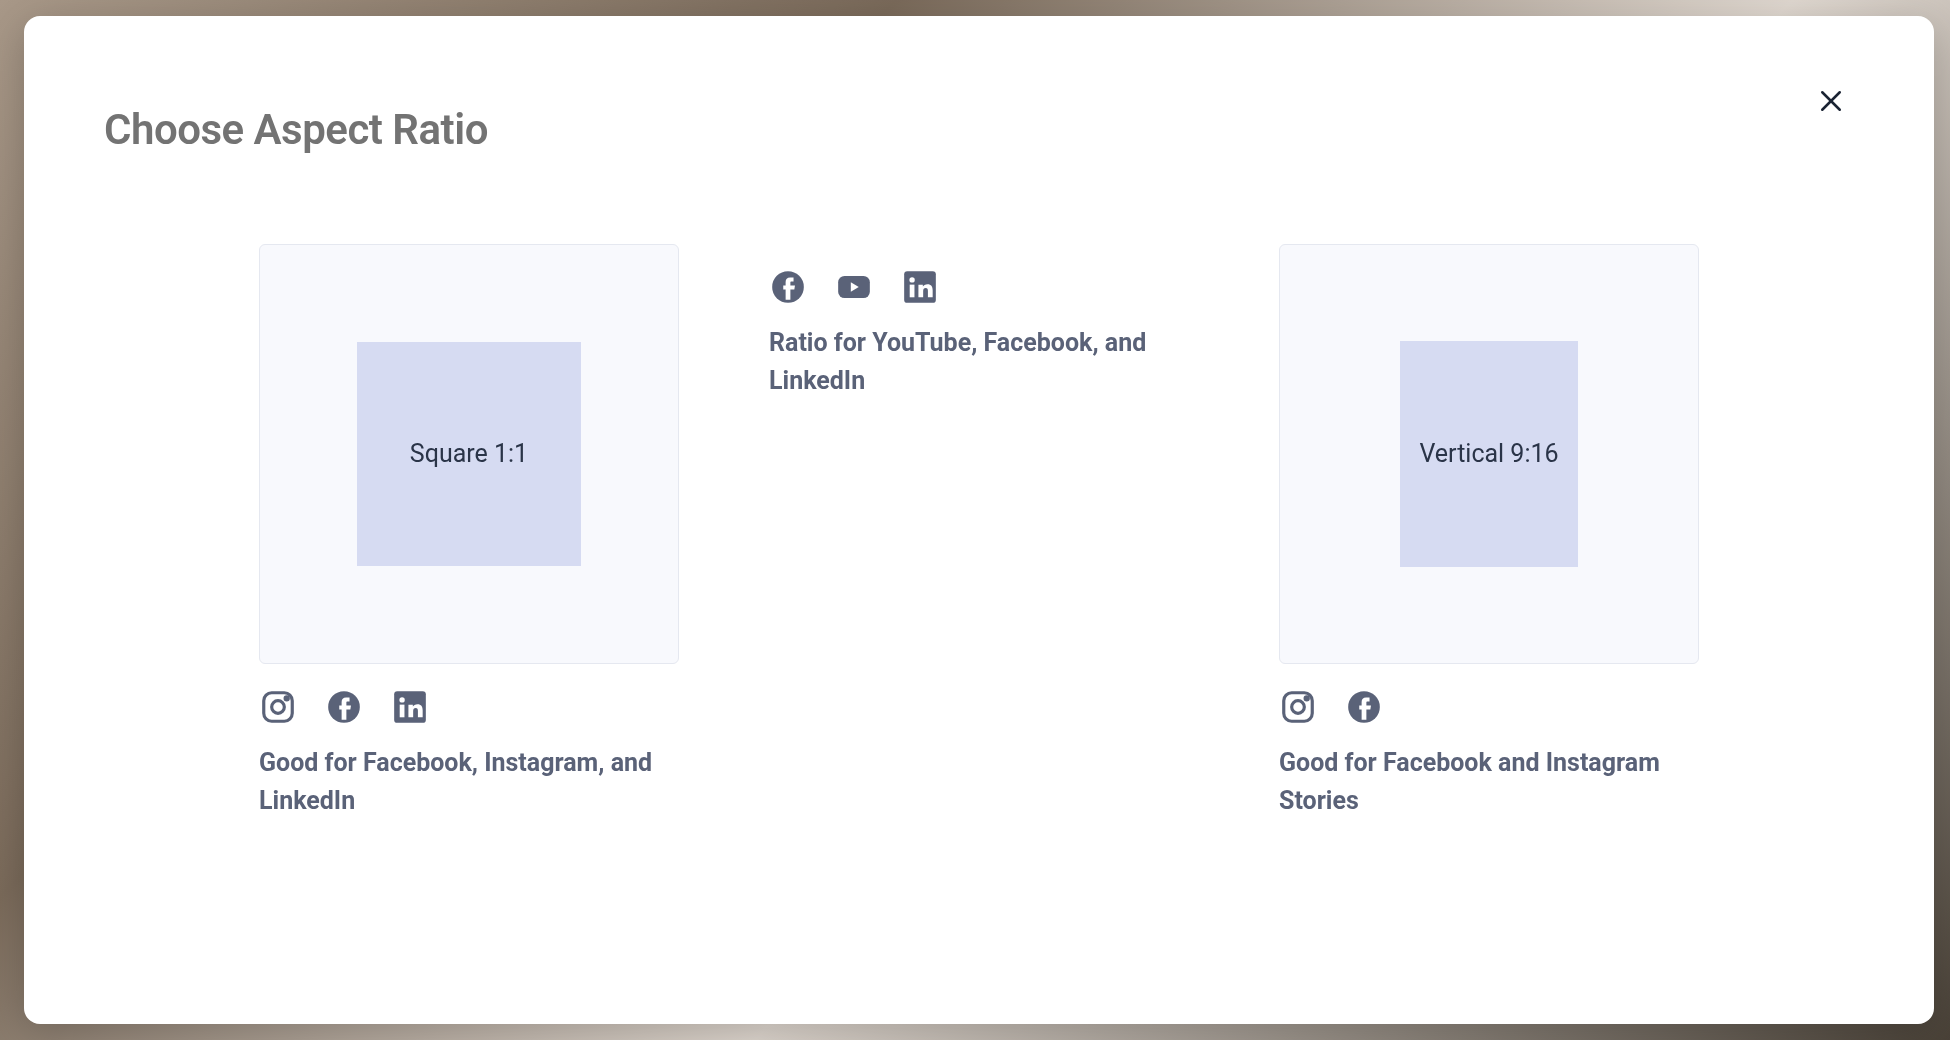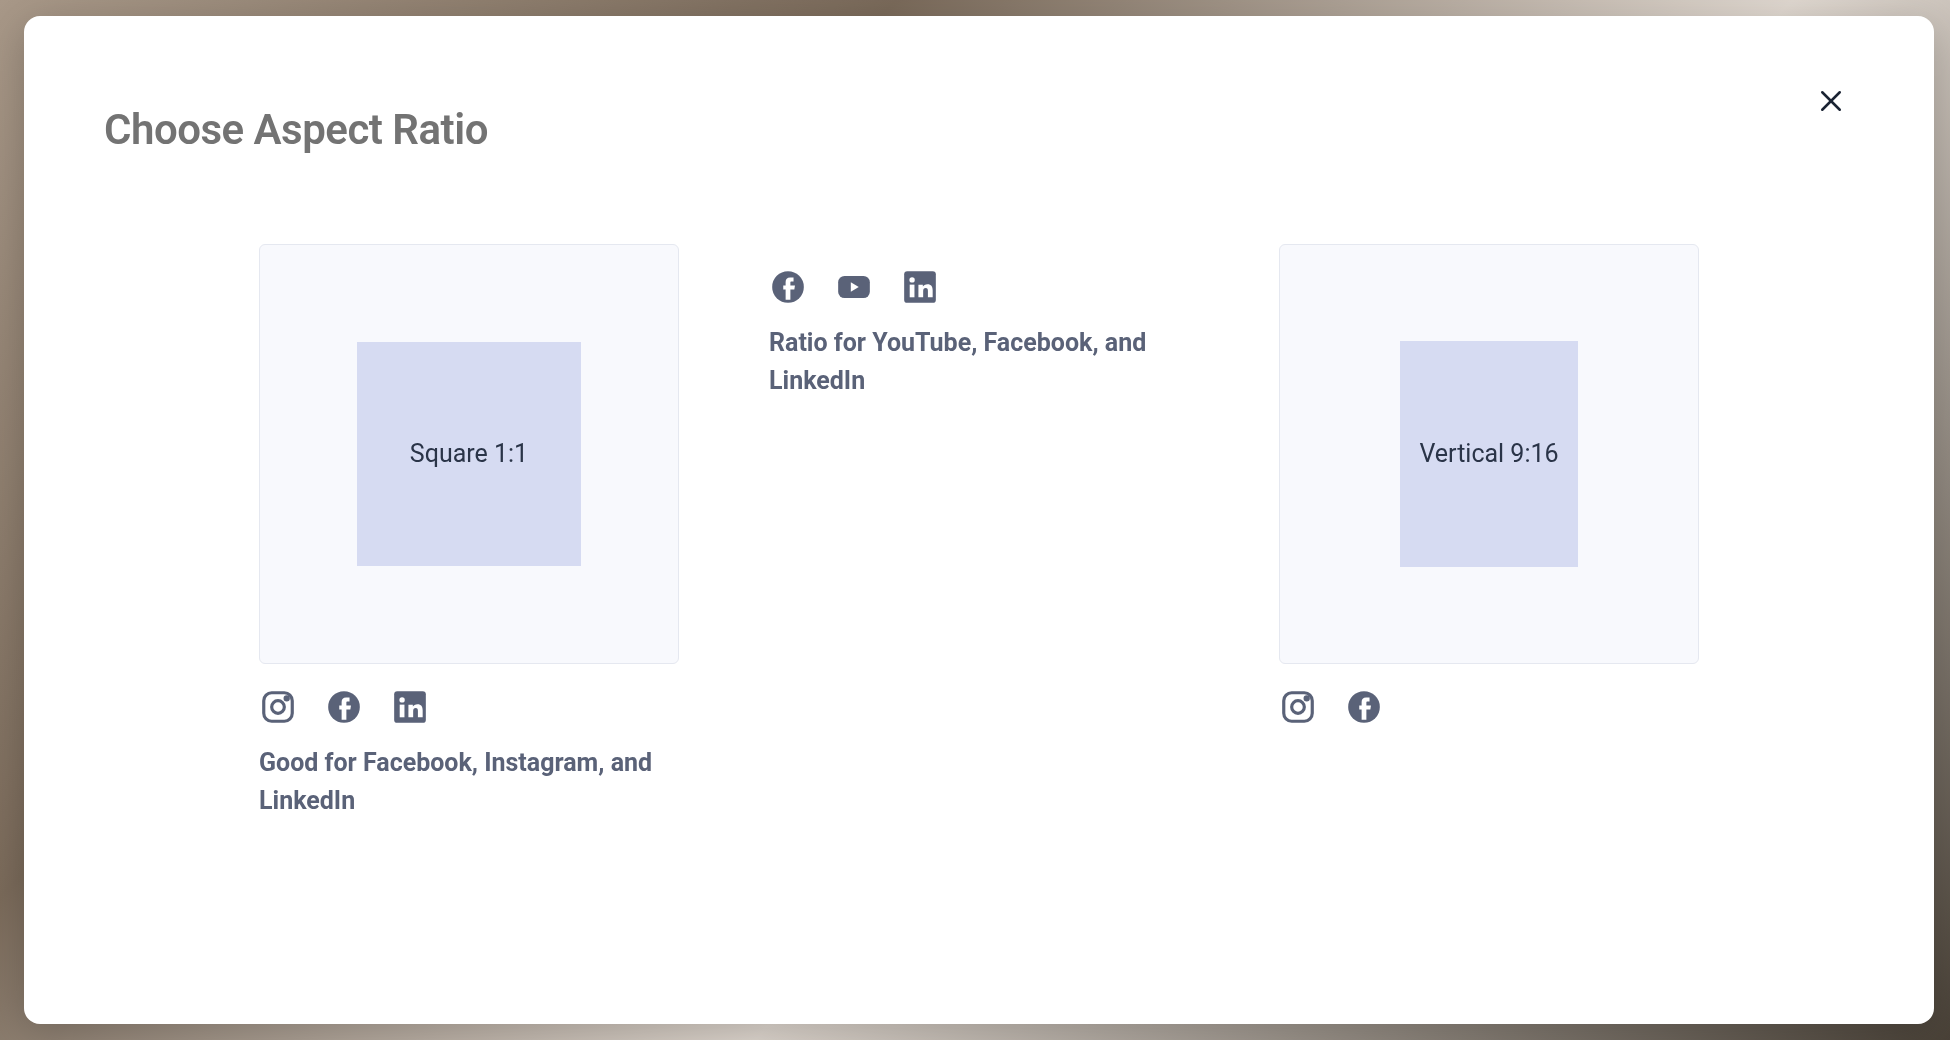--- a/index.html
+++ b/index.html
@@ -228,16 +228,17 @@
         <svg class="social-icon" viewBox="0 0 24 24" fill="none" stroke="currentColor" stroke-width="2">
           <rect x="3" y="3" width="18" height="18" rx="5"></rect>
           <circle cx="12" cy="12" r="4"></circle>
           <circle cx="17.5" cy="6.5" r="1" fill="currentColor"></circle>
         </svg>
         <svg class="social-icon" viewBox="0 0 24 24" fill="currentColor">
           <circle cx="12" cy="12" r="10"></circle>
           <path d="M13.5 8.5h2V6h-2.2c-1.8 0-2.8 1-2.8 2.8V11H9v2.5h1.5V20h3v-6.5H16l.4-2.5h-2.9V9.2c0-.5.2-.7.7-.7z" fill="#fff"></path>
         </svg>
       </div>
+      <p class="caption">Good for Facebook and Instagram Stories</p>
     </div>
 
   </div>
 </div>
 
 </body></html>

